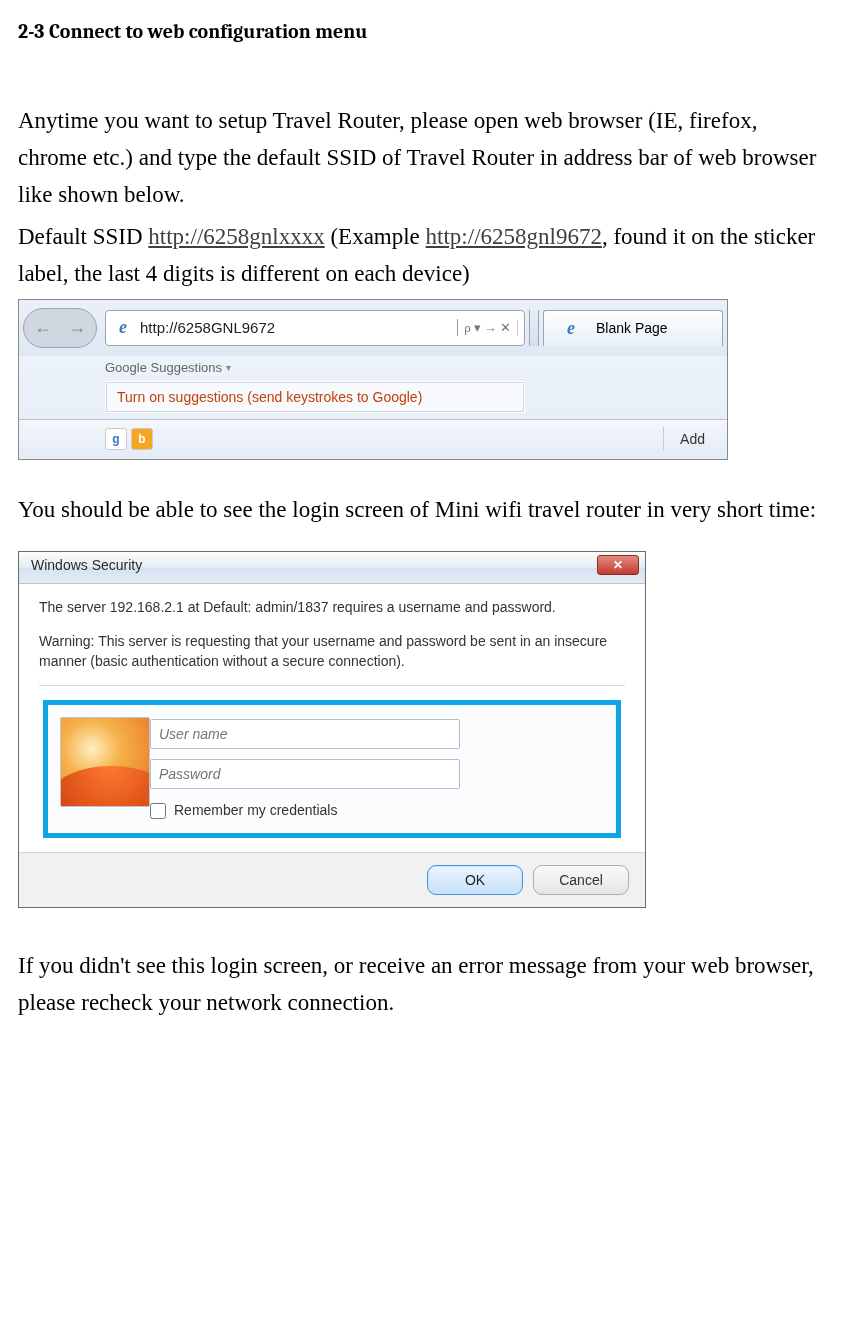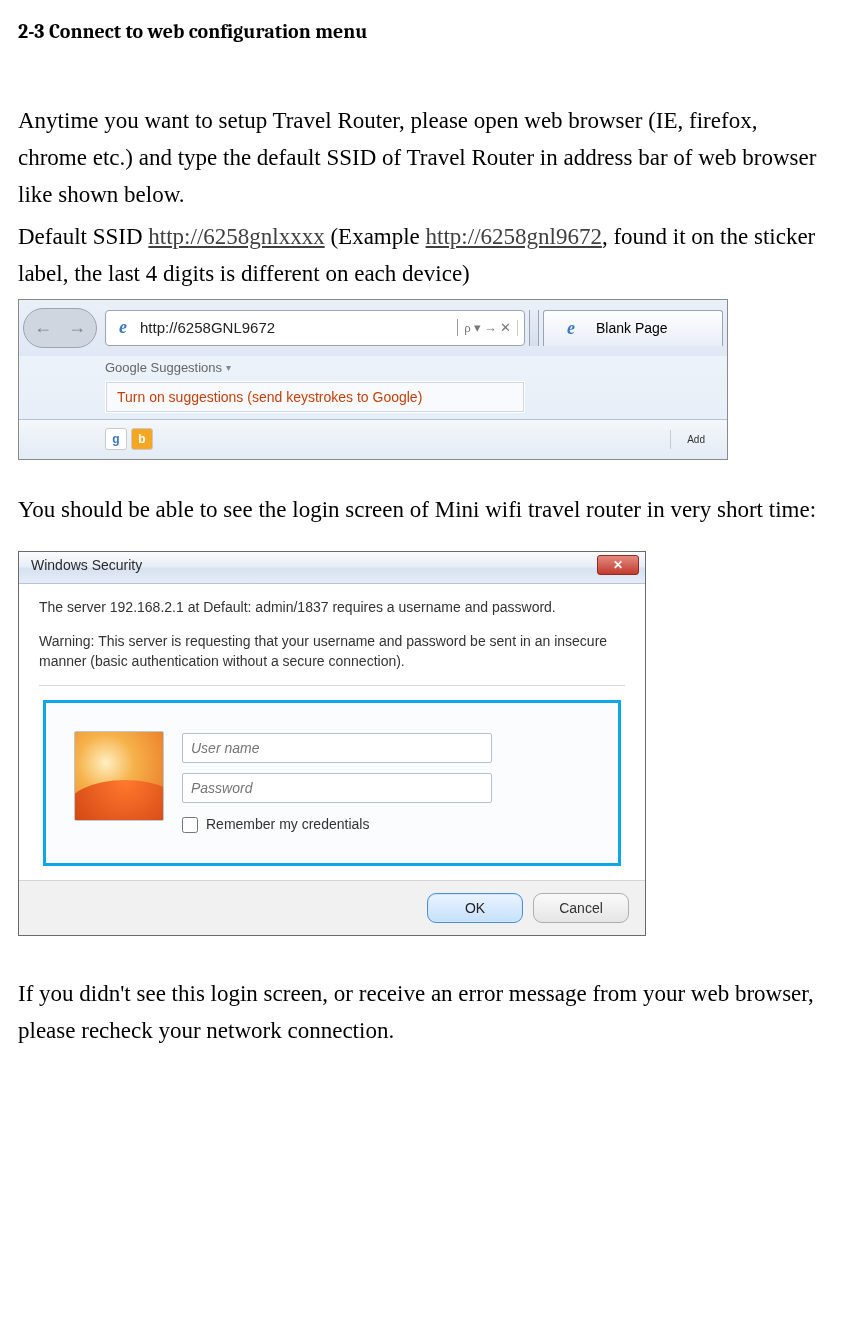--- a/index.html
+++ b/index.html
@@ -160,21 +160,21 @@
     .acc-icons { display:flex; gap:4px; }
     .acc-icon {
       width: 22px; height: 22px; border:1px solid #c9c9c9; border-radius:3px;
       display:flex; align-items:center; justify-content:center; font-size:12px;
       font-family: Arial, sans-serif; font-weight:bold;
     }
     .acc-g { background:#fff; }
     .acc-b { background:#f5a623; color:#fff; }
     .add-btn {
       font-family: "Segoe UI", Tahoma, sans-serif;
-      font-size: 10px;
+      font-size: 14px;
       padding: 4px 16px;
       border-left: 1px solid #c3cbd6;
       color: #333;
     }
 
     
     .winsec {
       width: 628px;
       border: 1px solid #6a6a6a;
       margin: 22px 0 40px 0;
@@ -209,24 +209,23 @@
       line-height: 1.42;
     }
     .winsec-body p { margin-bottom: 14px; }
     .winsec-body hr {
       border: none;
       border-top: 1px solid #d9d9d9;
       margin: 8px 0 14px 0;
     }
     .cred-block {
       display: flex;
-      gap: 18px;
       background: #fafcfe;
-      border: 3px solid #0ea5e9;
-      padding: 28px;
+      border: 5px solid #0ea5e9;
+      padding: 12px;
       margin: 0 4px 10px 4px;
     }
     .cred-avatar {
       width: 90px; height: 90px;
       border: 1px solid #bfc7d1;
       border-radius: 2px;
       background: radial-gradient(circle at 35% 35%, #ffefc2 0%, #f6b24a 35%, #e86d1f 100%);
       position: relative;
       overflow: hidden;
     }

